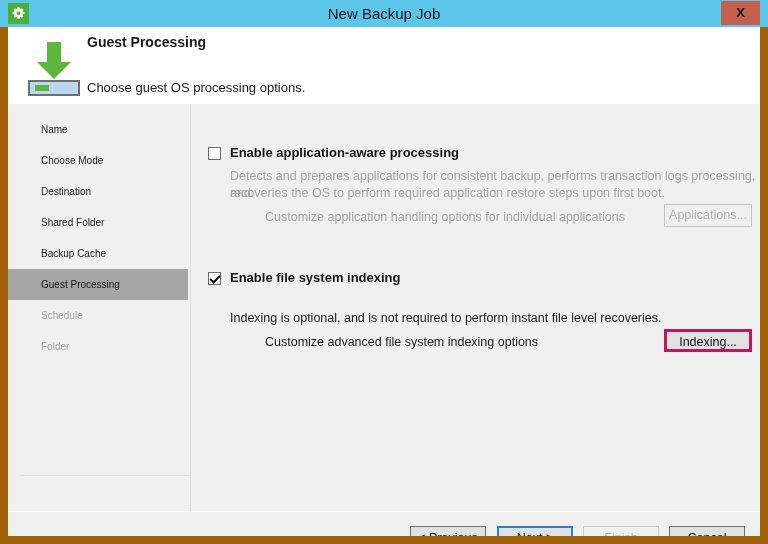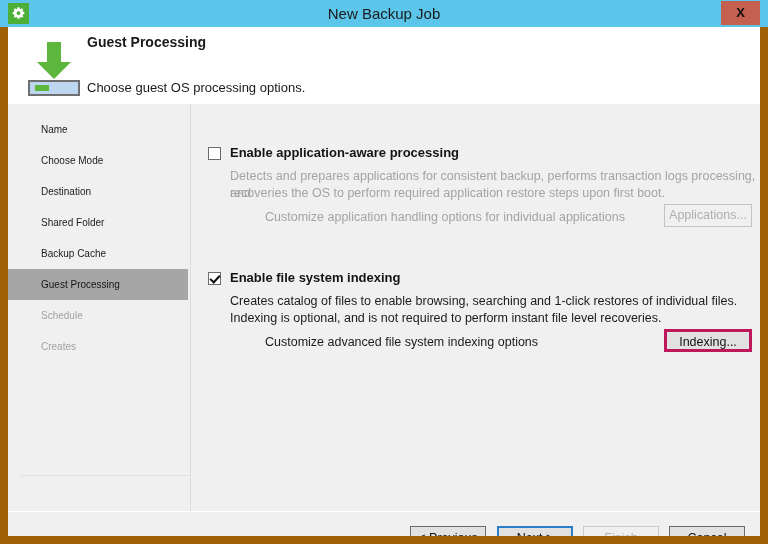--- a/index.html
+++ b/index.html
@@ -321,41 +321,40 @@
 
     <div id="sidebar-divider-top"></div>
     <div id="sidebar">
       <div class="nav-item" style="top:10px">Name</div>
       <div class="nav-item" style="top:41px">Choose Mode</div>
       <div class="nav-item" style="top:72px">Destination</div>
       <div class="nav-item" style="top:134px">Backup Cache</div>
       <div class="nav-item" style="top:103px">Shared Folder</div>
       <div class="nav-item selected" style="top:165px">Guest Processing</div>
       <div class="nav-item disabled" style="top:196px">Schedule</div>
-      <div class="nav-item disabled" style="top:227px">Creates</div>
+      <div class="nav-item disabled" style="top:227px">Folder</div>
     </div>
     <div id="sidebar-divider-bottom"></div>
     <div id="sidebar-sep"></div>
 
     <div id="content">
 
       <div class="checkbox-row" style="top:41px">
         <span class="cb"></span>
         <span class="cb-label">Enable application-aware processing</span>
       </div>
       <div class="desc muted" style="top:64px">Detects and prepares applications for consistent backup, performs transaction logs processing, and</div>
       <div class="desc muted" style="top:81px">recoveries the OS to perform required application restore steps upon first boot.</div>
       <div class="custom-line muted" style="top:106px">Customize application handling options for individual applications</div>
       <button class="side-button disabled" style="left:473px; top:100px">Applications...</button>
 
       <div class="checkbox-row" style="top:166px">
         <span class="cb checked"></span>
         <span class="cb-label">Enable file system indexing</span>
       </div>
-      <div class="desc" style="top:189px">Creates catalog of files to enable browsing, searching and 1-click restores of individual files.</div>
       <div class="desc" style="top:206px">Indexing is optional, and is not required to perform instant file level recoveries.</div>
       <div class="custom-line" style="top:231px">Customize advanced file system indexing options</div>
       <button class="side-button enabled" style="left:473px; top:225px">Indexing...</button>
 
     </div>
 
     <div id="footer-line"></div>
     <div id="footer">
       <button class="footer-button" style="left:402px">&lt; Previous</button>
       <button class="footer-button focused" style="left:489px">Next &gt;</button>

